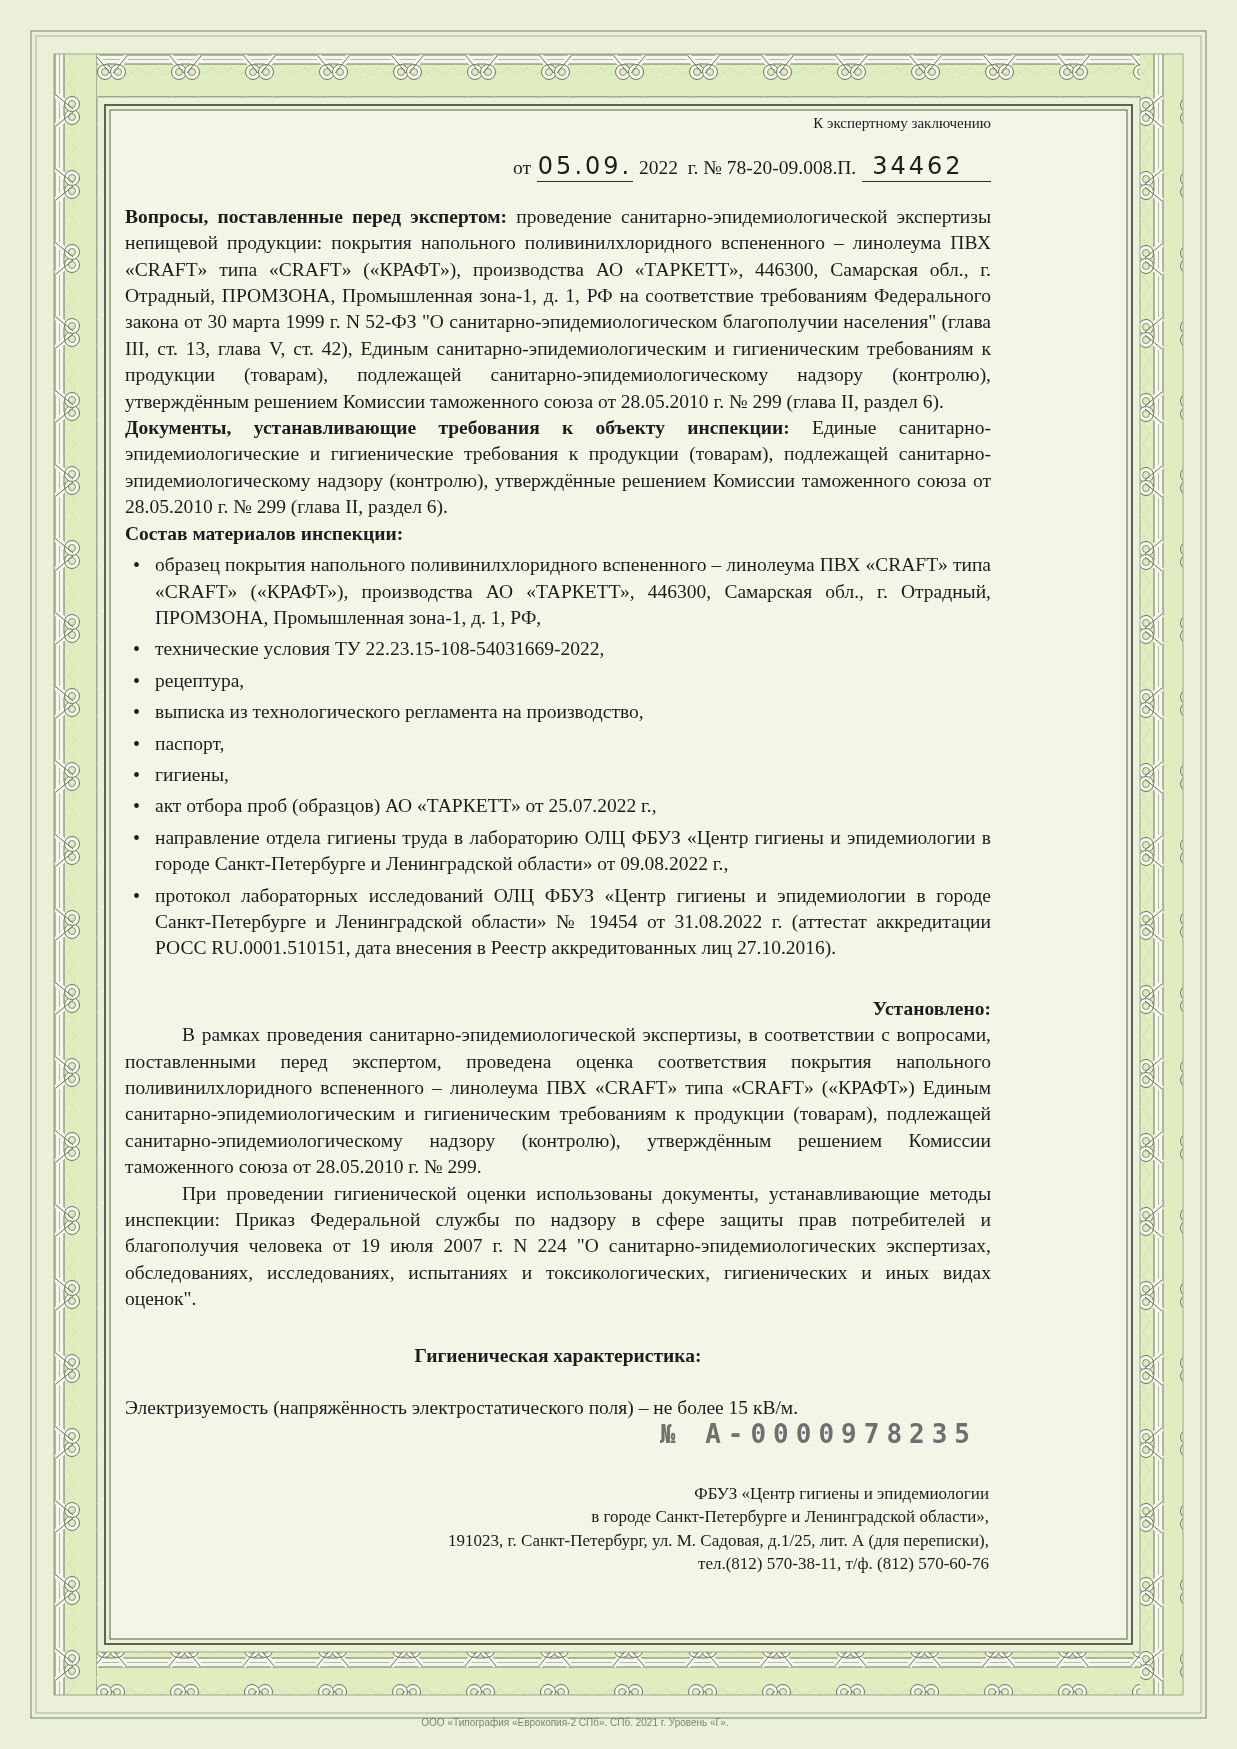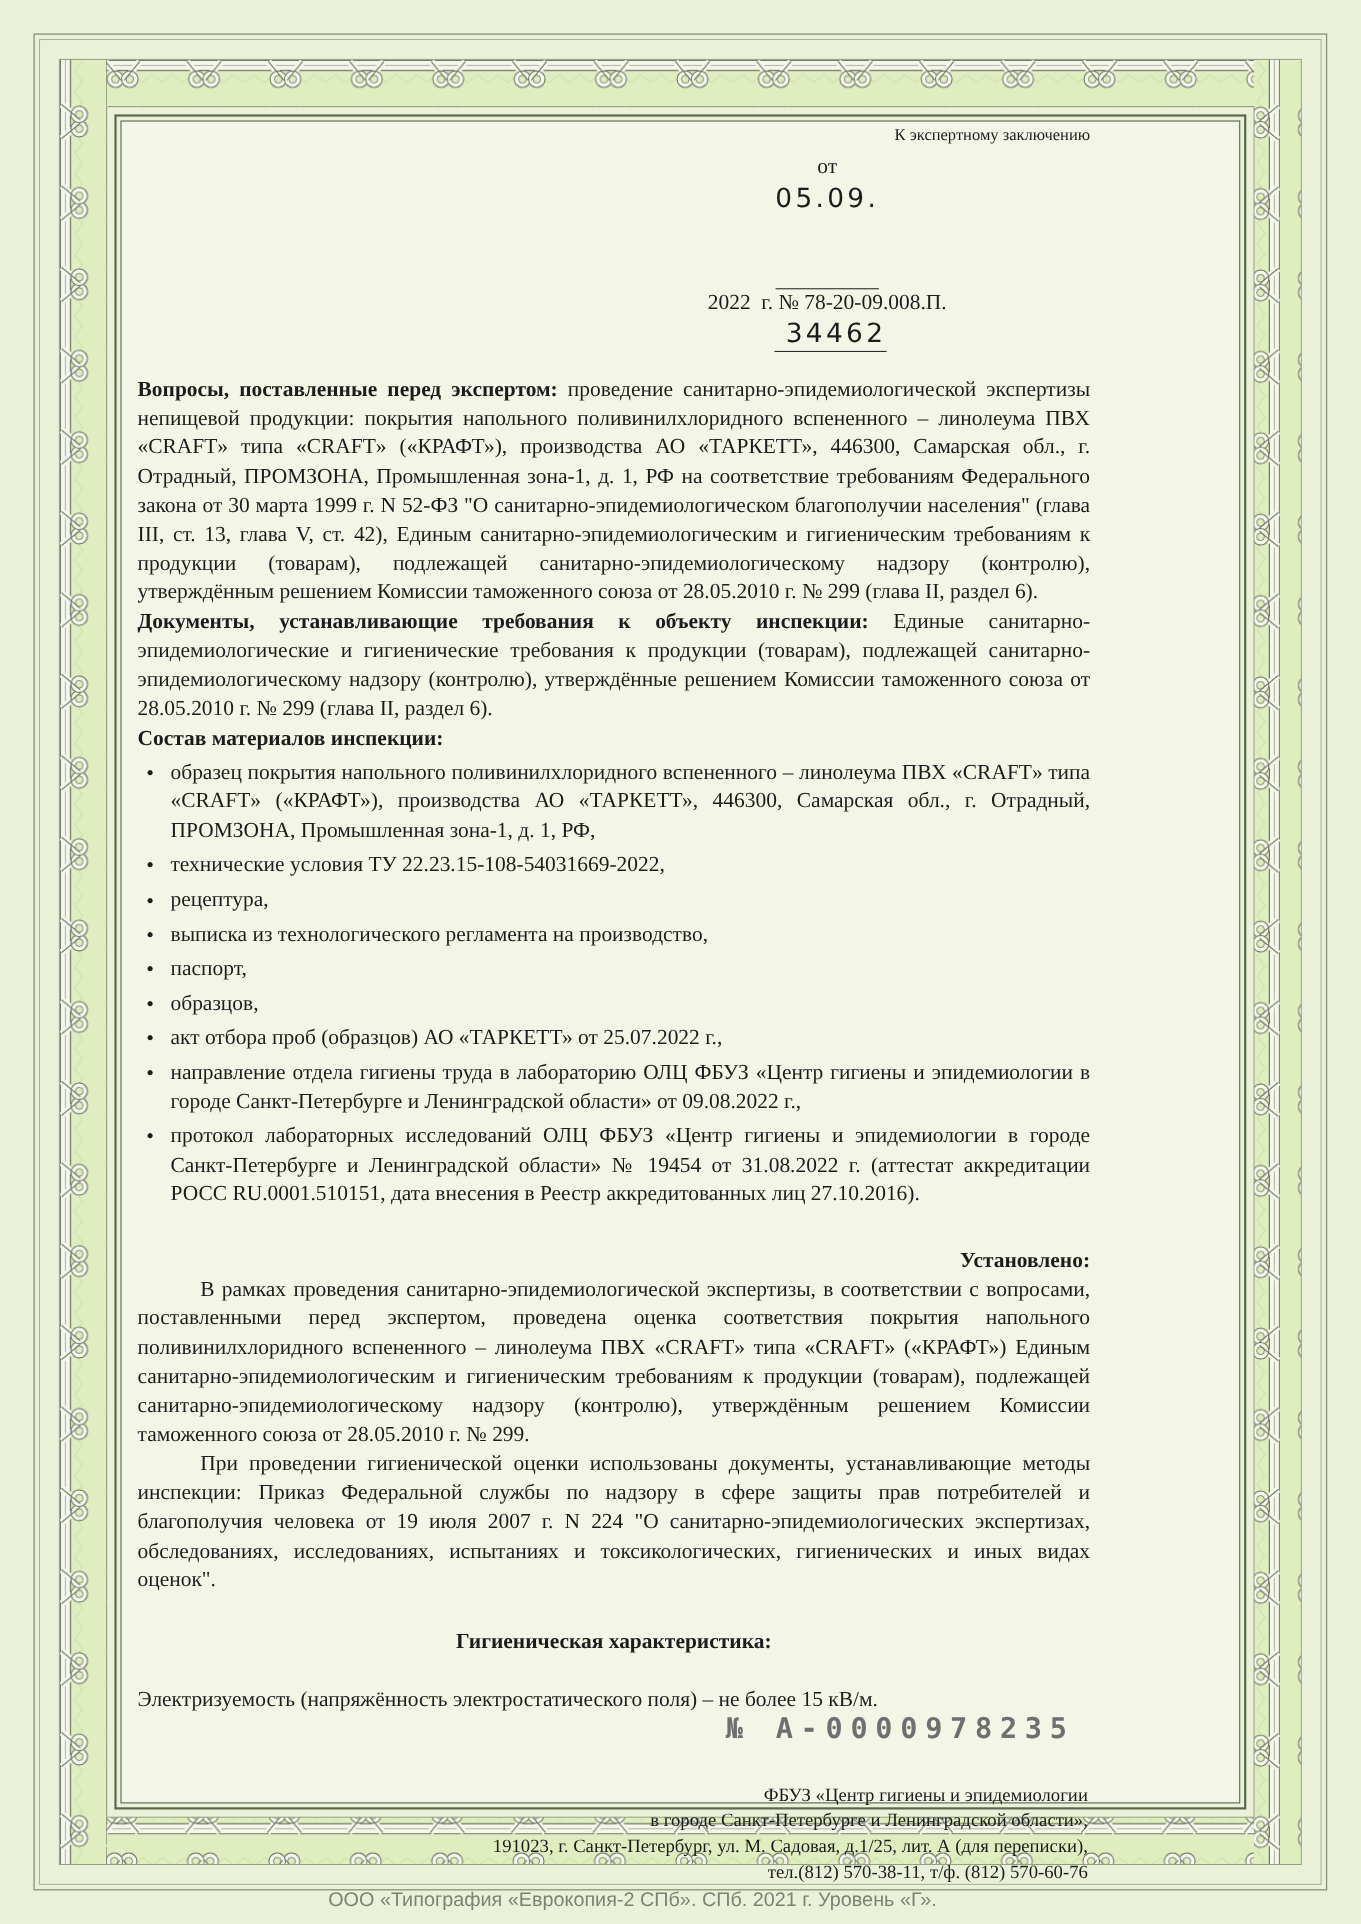--- a/index.html
+++ b/index.html
@@ -8,21 +8,21 @@
     background:#eaf1d8;
     font-family:"Liberation Serif", serif;
     color:#1c1c1c;
   }
   .border-svg{position:absolute;left:0;top:0;width:1237px;height:1749px;}
   .content{
     position:absolute;left:125px;top:110px;width:866px;
     font-size:19.5px;line-height:26.4px;
   }
   .header-note{text-align:right;font-size:15px;padding-right:0;}
-  .ref-line{display:flex;align-items:center;margin-left:388px;margin-top:3px;flex-direction:column;}
+  .ref-line{display:flex;align-items:flex-end;margin-left:388px;margin-top:16px;}
   .ref-prefix{flex:0 0 auto;}
   .hand{
     font-family:"DejaVu Sans", sans-serif;font-size:24px;letter-spacing:3px;
     transform:rotate(-1deg);position:relative;top:1px;white-space:nowrap;
   }
   .hand-slot{border-bottom:1.6px solid #2e2e2e;text-align:center;}
   .date-slot{flex:0 0 96px;margin:0 6px;}
   .num-slot{flex:1 1 auto;margin-left:6px;text-align:left;padding-left:10px;}
   .mid{flex:0 0 auto;white-space:pre;}
   p.body{margin:0;text-align:justify;}
@@ -41,21 +41,21 @@
   .hyg-heading{font-weight:bold;text-align:center;margin:30px 0 0 0;}
   .electro{margin:26px 0 0 0;text-align:left;}
   .serial{
     margin-top:0;text-align:right;padding-right:14px;
     font-family:"DejaVu Sans Mono", monospace;
     font-size:26px;letter-spacing:7px;color:#6f6f6f;font-weight:bold;
   }
   .footer{margin-top:34px;text-align:right;font-size:17px;line-height:23.5px;padding-right:2px;}
   .print-line{
     position:absolute;left:0;top:1717px;width:1150px;text-align:center;
-    font-family:"Liberation Sans", sans-serif;font-size:18px;color:#7d8273;
+    font-family:"Liberation Sans", sans-serif;font-size:10px;color:#7d8273;
   }
 </style>
 </head>
 <body>
 
 <svg class="border-svg" viewBox="0 0 1237 1749" xmlns="http://www.w3.org/2000/svg">
   <defs>
     <g id="tileG">
       <rect width="74" height="42" fill="#dfedc1"></rect>
       <path d="M0 33 L9 26 L18 33 L27 26 L37 33 L46 26 L55 33 L64 26 L74 33" stroke="#cfe3a8" stroke-width="1" fill="none"></path>
@@ -116,21 +116,21 @@
   <p class="body"><b class="lead">Документы, устанавливающие требования к объекту инспекции:</b> <span>Единые санитарно-эпидемиологические и гигиенические  требования к продукции (товарам), подлежащей санитарно-эпидемиологическому  надзору (контролю), утверждённые решением Комиссии таможенного союза от 28.05.2010 г. № 299 (глава II, раздел 6).</span></p>
 
   <p class="materials-label">Состав материалов инспекции:</p>
 
   <ul class="materials">
     <li><span>образец покрытия напольного поливинилхлоридного вспененного – линолеума ПВХ «CRAFT» типа «CRAFT»  («КРАФТ»), производства АО «ТАРКЕТТ», 446300, Самарская обл., г. Отрадный, ПРОМЗОНА, Промышленная зона-1, д. 1, РФ,</span></li>
     <li><span>технические условия ТУ 22.23.15-108-54031669-2022,</span></li>
     <li><span>рецептура,</span></li>
     <li><span>выписка из технологического регламента на производство,</span></li>
     <li><span>паспорт,</span></li>
-    <li><span>образцов,</span></li>
+    <li><span>гигиены,</span></li>
     <li><span>акт отбора проб (образцов) АО «ТАРКЕТТ» от 25.07.2022 г.,</span></li>
     <li><span>направление отдела гигиены труда в лабораторию ОЛЦ ФБУЗ «Центр гигиены и эпидемиологии в городе Санкт-Петербурге и Ленинградской области» от 09.08.2022 г.,</span></li>
     <li><span>протокол лабораторных исследований ОЛЦ ФБУЗ «Центр гигиены и эпидемиологии в городе Санкт-Петербурге и Ленинградской области» № 19454 от 31.08.2022 г. (аттестат аккредитации РОСС RU.0001.510151, дата внесения в Реестр аккредитованных лиц 27.10.2016).</span></li>
   </ul>
 
   <p class="established-label">Установлено:</p>
   <p class="body indent">В рамках проведения санитарно-эпидемиологической экспертизы, в соответствии с вопросами, поставленными перед экспертом, проведена оценка соответствия покрытия напольного поливинилхлоридного вспененного – линолеума ПВХ «CRAFT» типа «CRAFT» («КРАФТ») Единым санитарно-эпидемиологическим и гигиеническим  требованиям к продукции (товарам), подлежащей санитарно-эпидемиологическому  надзору (контролю), утверждённым решением Комиссии таможенного союза от 28.05.2010 г. № 299.</p>
   <p class="body indent">При проведении гигиенической оценки использованы документы, устанавливающие методы инспекции: Приказ Федеральной службы по надзору в сфере защиты прав потребителей и благополучия человека от 19 июля 2007 г. N 224 "О санитарно-эпидемиологических экспертизах, обследованиях, исследованиях, испытаниях и токсикологических, гигиенических и иных видах оценок".</p>
 
   <p class="hyg-heading">Гигиеническая характеристика:</p>

